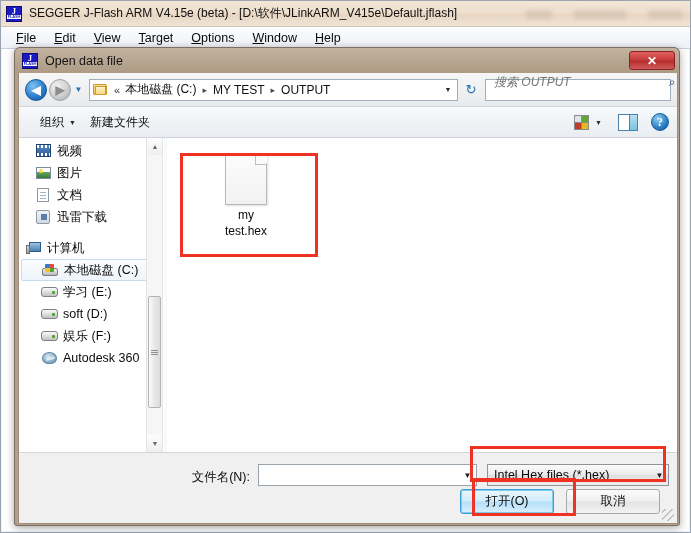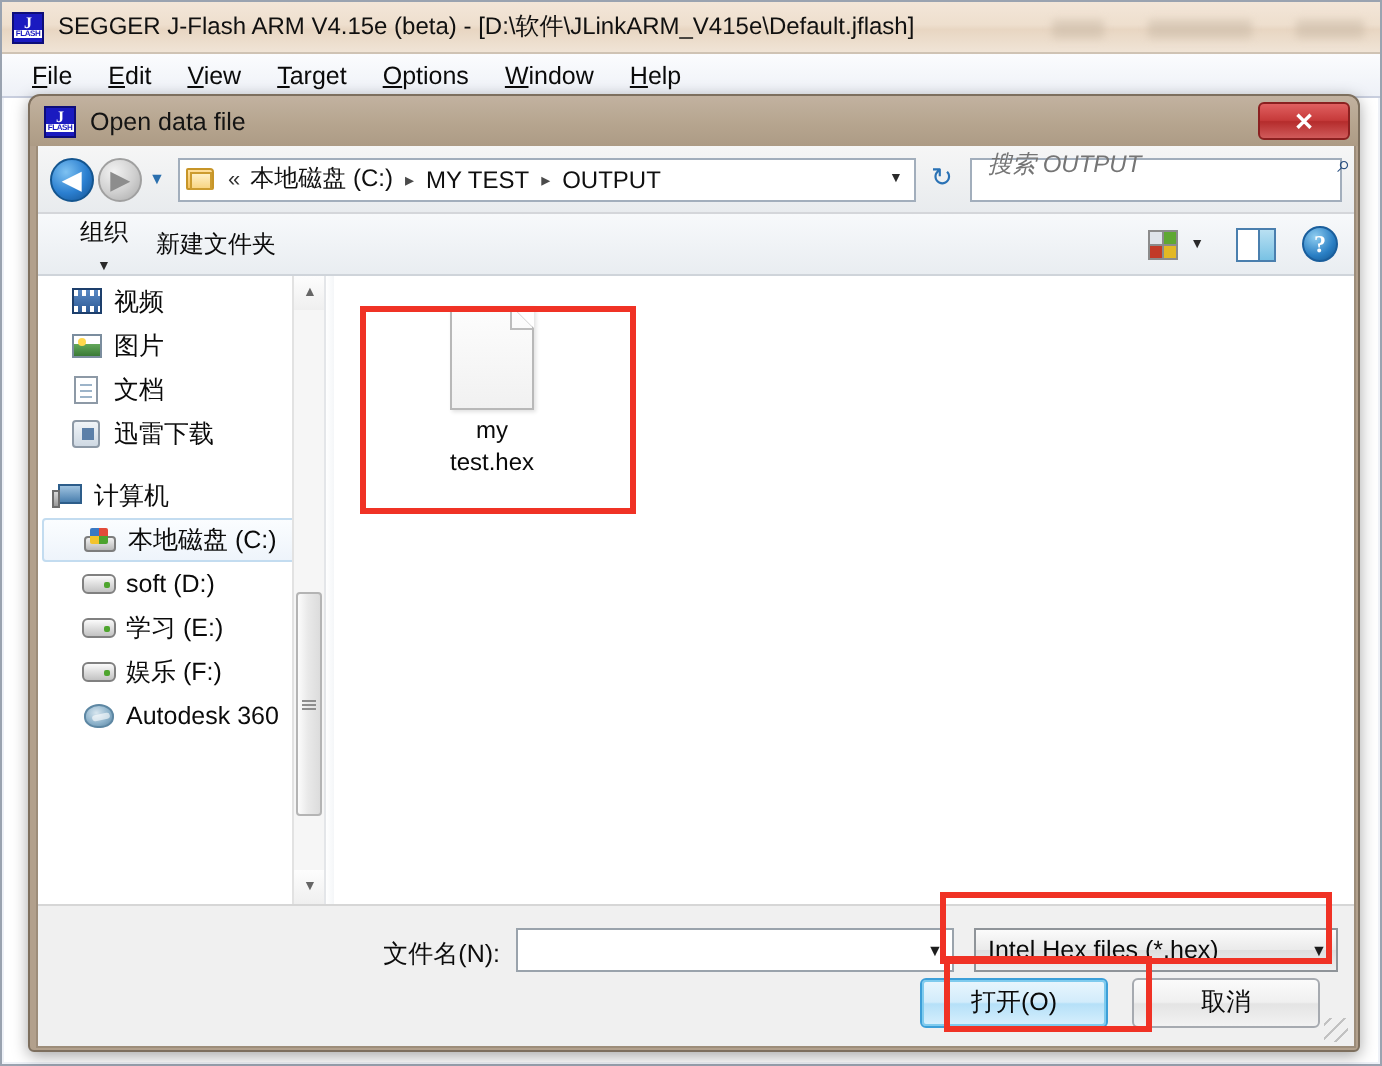--- a/index.html
+++ b/index.html
@@ -282,21 +282,21 @@
     background: linear-gradient(to bottom, #f7f9fb 0%, #e9edf1 100%);
     display: flex; align-items: center;
     box-sizing: border-box;
     padding: 0 8px 0 14px;
     border-bottom: 1px solid #cfd4da;
   }
   .cmd-item {
     font-size: 12px; color: #0c0c0c;
     padding: 3px 7px;
     display: flex; align-items: center; gap: 5px;
-    cursor: default; white-space: nowrap; flex-direction: column;
+    cursor: default; white-space: nowrap;
   }
   .cmd-caret { font-size: 7px; color: #2a2a2a; }
   #cmd-spacer { flex: 1; }
   #view-mode-btn {
     display: flex; align-items: center; gap: 6px;
     padding: 2px 4px; cursor: default;
   }
   .viewgrid-icon {
     width: 15px; height: 15px;
     display: grid;
@@ -759,27 +759,27 @@
             <div class="nav-row indent selected">
               <span class="nav-icon">
                   <i class="ic-hdd-sys"></i>
                 </span>
               <span>本地磁盘 (C:)</span>
             </div>
             <div class="nav-row indent">
               <span class="nav-icon">
                   <i class="ic-hdd"></i>
                 </span>
+              <span>学习 (E:)</span>
+            </div>
+            <div class="nav-row indent">
+              <span class="nav-icon">
+                  <i class="ic-hdd"></i>
+                </span>
               <span>soft (D:)</span>
-            </div>
-            <div class="nav-row indent">
-              <span class="nav-icon">
-                  <i class="ic-hdd"></i>
-                </span>
-              <span>学习 (E:)</span>
             </div>
             <div class="nav-row indent">
               <span class="nav-icon">
                   <i class="ic-hdd"></i>
                 </span>
               <span>娱乐 (F:)</span>
             </div>
             <div class="nav-row indent">
               <span class="nav-icon">
                   <i class="ic-autodesk"></i>

